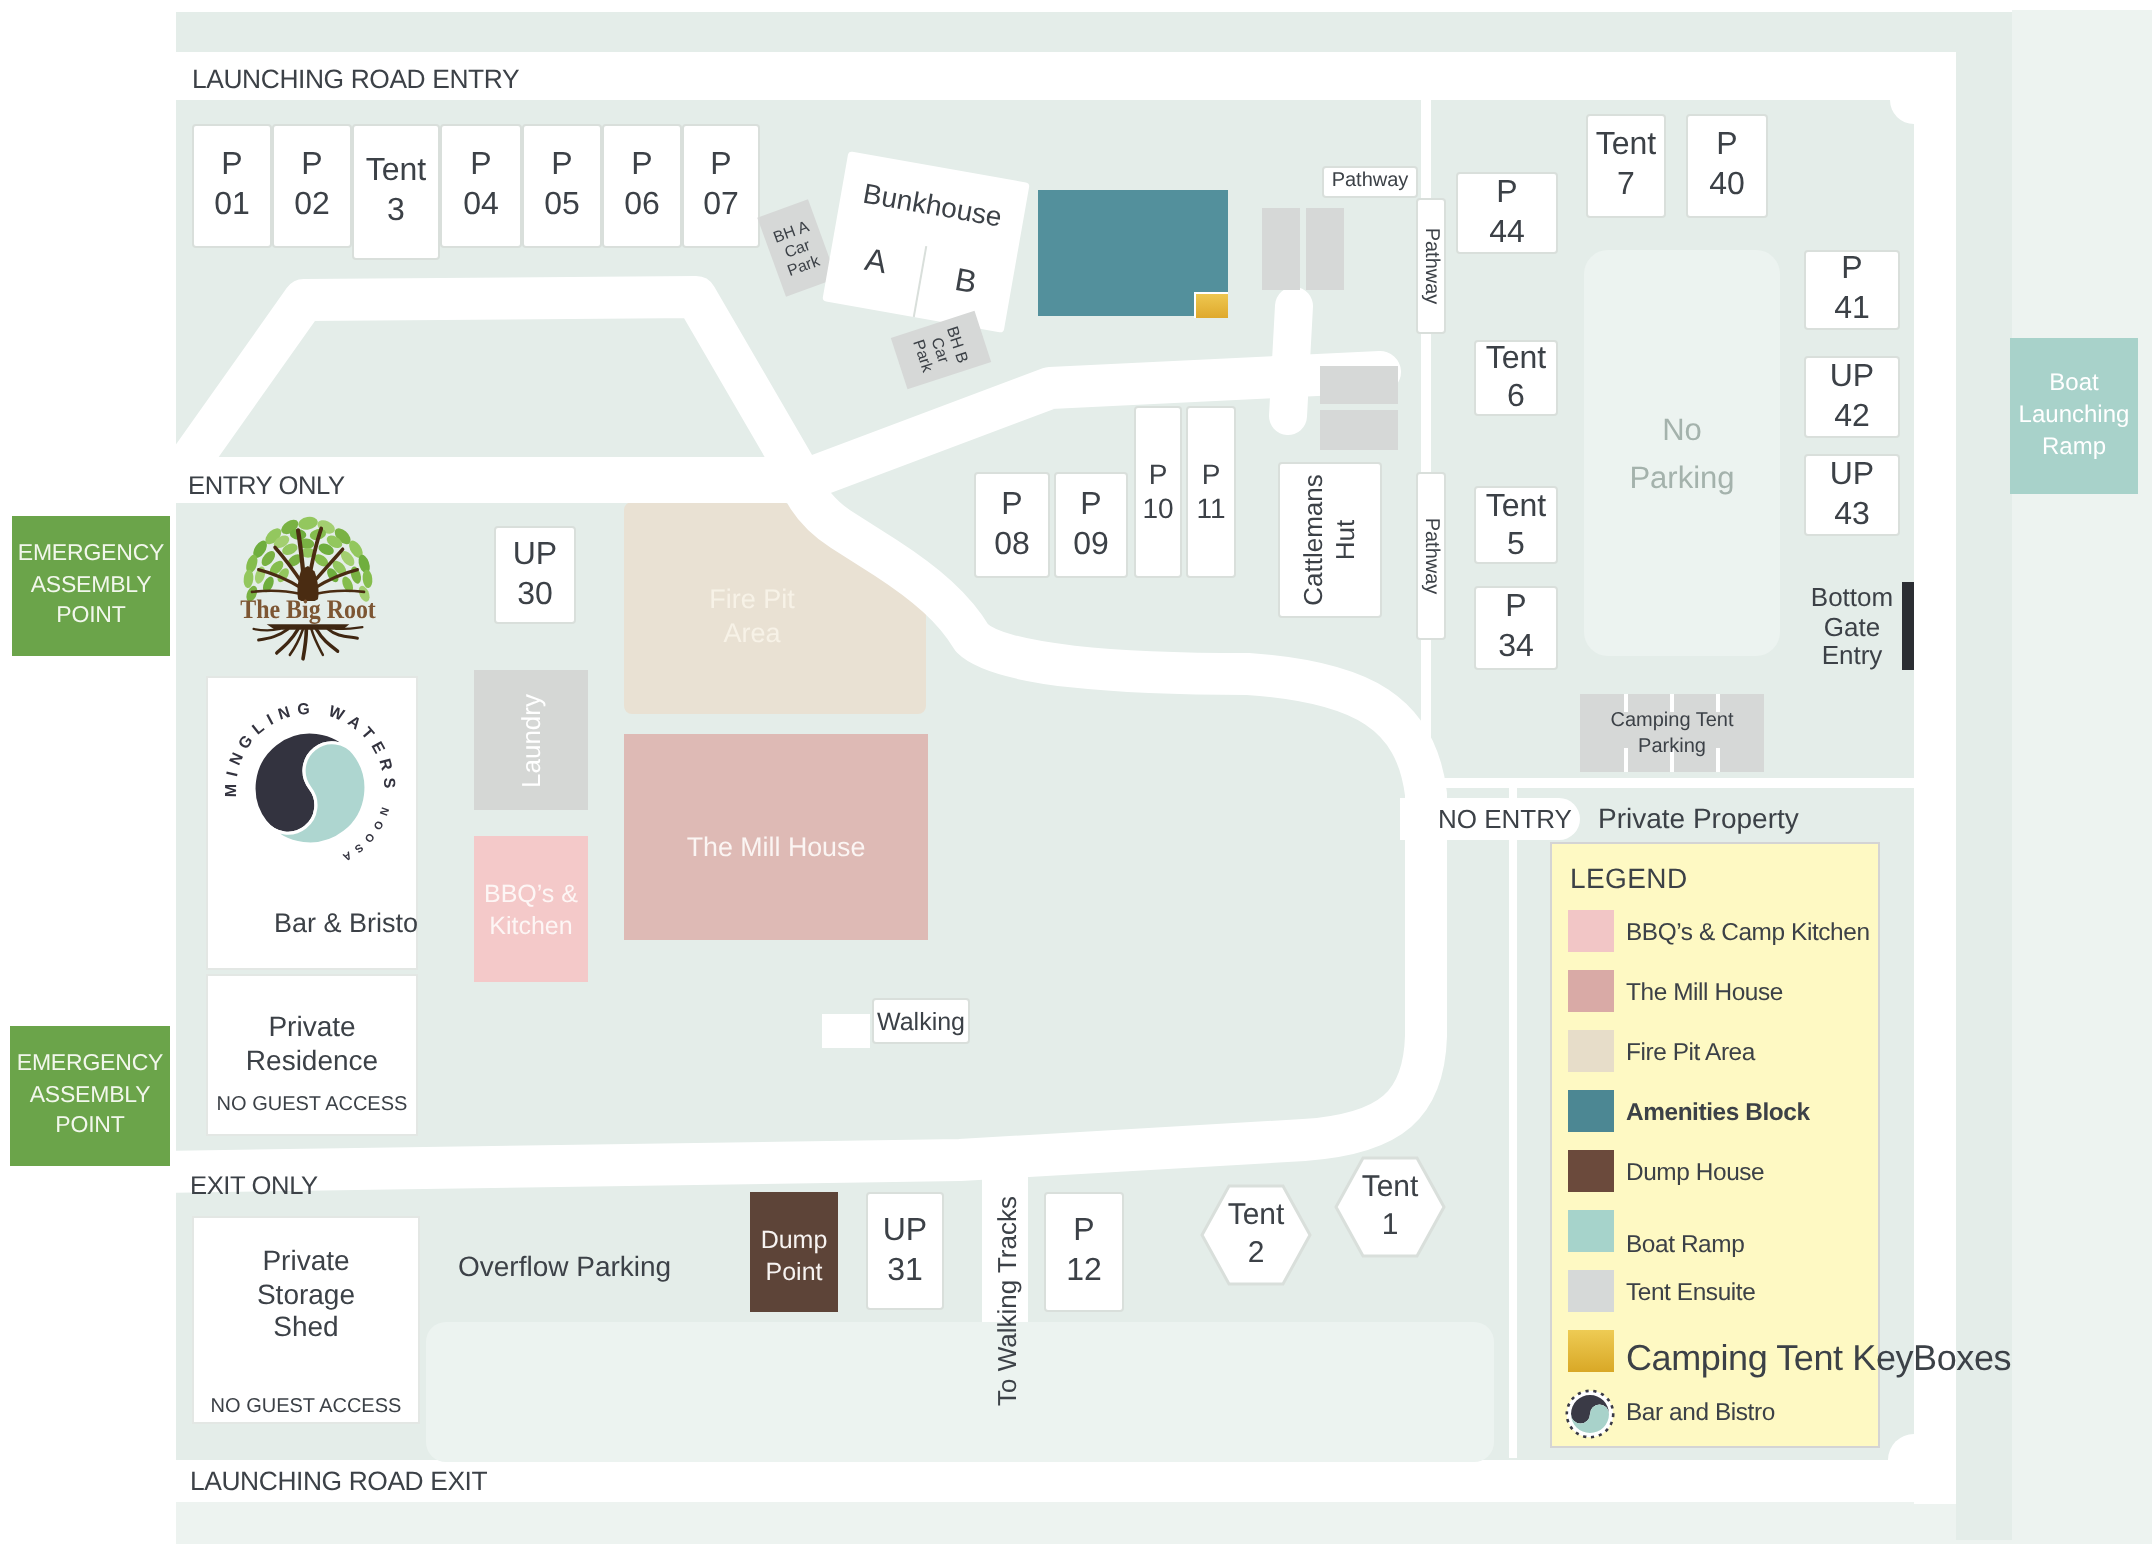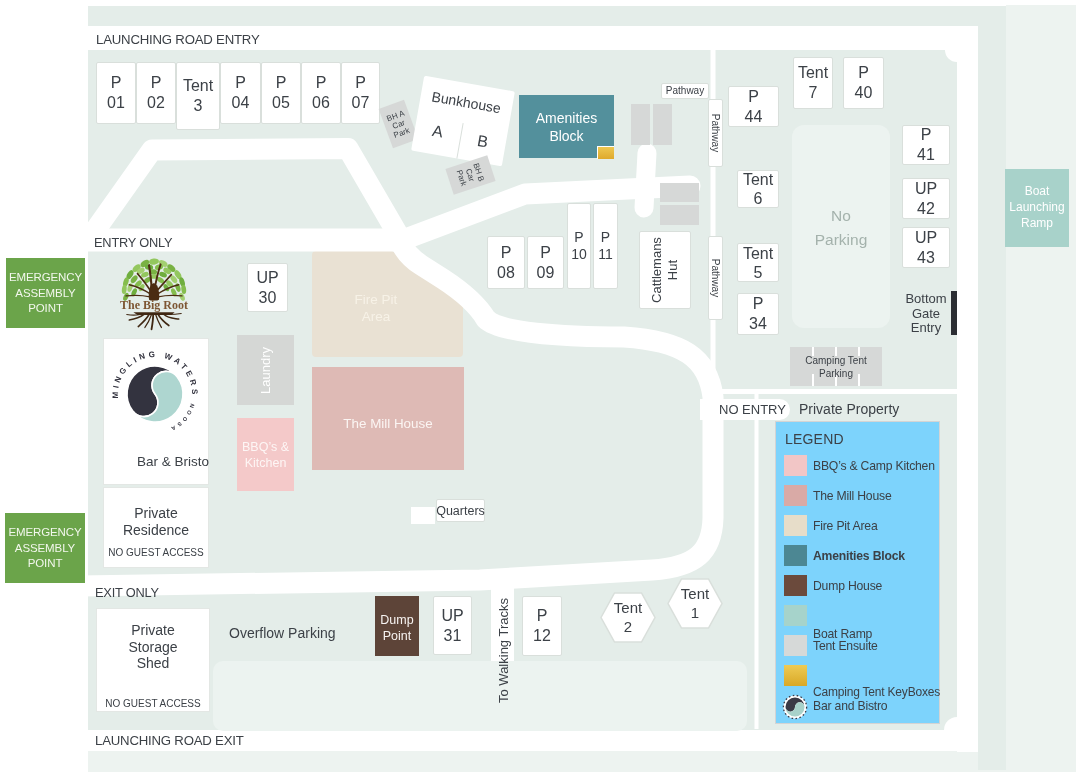--- a/index.html
+++ b/index.html
@@ -78,21 +78,20 @@
 
   <div class="abs" style="left:237px;top:418px;width:57px;height:73px;background:#f4c9c9;"></div>
   <div class="lbl" style="left:237px;top:440px;width:57px;text-align:center;color:#fdf6f5;font-size:12.5px;line-height:15.5px;">BBQ’s &amp;<br>Kitchen</div>
 
   <div class="abs" style="left:237px;top:335px;width:57px;height:70px;background:#d5d7d5;"></div>
   <div class="lbl" style="left:237px;top:335px;width:57px;height:71px;display:flex;align-items:center;justify-content:center;">
       <span style="transform:rotate(-90deg);color:#ffffff;font-size:13px;white-space:nowrap;">Laundry</span>
     </div>
 
   <div class="abs" style="left:519px;top:95px;width:95px;height:63px;background:#53909c;"></div>
-  <div class="lbl" style="left:519px;top:109px;width:95px;text-align:center;color:#ffffff;font-size:14px;line-height:18px;">Amenities<br>Block</div>
 
   <div class="abs" style="left:597px;top:146px;width:16px;height:12px;background:linear-gradient(#eec750,#dfa92c);border:1px solid #fff;border-right:none;border-bottom:none;"></div>
 
   <div class="abs" style="left:1005px;top:169px;width:64px;height:78px;background:#a8d2ca;"></div>
   <div class="lbl" style="left:1005px;top:183px;width:64px;text-align:center;color:#ffffff;font-size:12px;line-height:16px;">Boat<br>Launching<br>Ramp</div>
 
   <div class="abs" style="left:375px;top:596px;width:44px;height:60px;background:#5d4438;"></div>
   <div class="lbl" style="left:375px;top:613px;width:44px;text-align:center;color:#f7f3f1;font-size:12.5px;line-height:15.5px;">Dump<br>Point</div>
 
   <div class="abs" style="left:6px;top:258px;width:79px;height:70px;background:#6ba44a;"></div>
@@ -266,21 +265,21 @@
     </g>
   </svg>
 
   <div class="abs" style="left:103px;top:487px;width:106px;height:81px;background:#ffffff;border:1px solid #e3e7e4;box-sizing:border-box;"></div>
   <div class="lbl" style="left:103px;top:505px;width:106px;text-align:center;font-size:14px;line-height:17px;">Private<br>Residence</div>
   <div class="lbl" style="left:103px;top:547px;width:106px;text-align:center;font-size:10px;">NO GUEST ACCESS</div>
 
 
   <div class="abs" style="left:411px;top:507px;width:24px;height:17px;background:#ffffff;"></div>
 
-  <div class="box" style="left:436px;top:499px;width:49px;height:23px;font-size:12.5px;">Quarters</div>
+  <div class="box" style="left:436px;top:499px;width:49px;height:23px;font-size:12.5px;">Walking</div>
 
   <div class="abs" style="left:96px;top:608px;width:114px;height:104px;background:#ffffff;border:1px solid #e3e7e4;box-sizing:border-box;"></div>
   <div class="lbl" style="left:96px;top:622px;width:114px;text-align:center;font-size:14px;line-height:16.6px;">Private<br>Storage<br>Shed</div>
   <div class="lbl" style="left:96px;top:698px;width:114px;text-align:center;font-size:10px;">NO GUEST ACCESS</div>
 
   <div class="lbl" style="left:229px;top:626px;font-size:14px;line-height:14px;">Overflow Parking</div>
 
   <div class="box" style="left:433px;top:596px;width:39px;height:59px;line-height:20px;">UP<br>31</div>
 
   <div class="box" style="left:522px;top:596px;width:40px;height:60px;line-height:20px;">P<br>12</div>
@@ -305,47 +304,47 @@
   <div class="lbl" style="left:799px;top:402px;font-size:14px;line-height:15px;">Private Property</div>
 
   <div class="lbl" style="left:96px;top:33px;font-size:13.2px;line-height:13px;letter-spacing:-0.2px;">LAUNCHING ROAD ENTRY</div>
 
   <div class="lbl" style="left:94px;top:236px;font-size:12.8px;line-height:13px;letter-spacing:-0.2px;">ENTRY ONLY</div>
 
   <div class="lbl" style="left:95px;top:586px;font-size:12.8px;line-height:13px;letter-spacing:-0.2px;">EXIT ONLY</div>
 
   <div class="lbl" style="left:95px;top:734px;font-size:13.2px;line-height:13px;letter-spacing:-0.2px;">LAUNCHING ROAD EXIT</div>
 
-  <div class="abs" style="left:775px;top:421px;width:165px;height:303px;background:#7dd3fc;border:1px solid #d4d4d4;box-sizing:border-box;">
+  <div class="abs" style="left:775px;top:421px;width:165px;height:303px;background:#fef9c3;border:1px solid #d4d4d4;box-sizing:border-box;">
 
     <div style="position:absolute;left:9px;top:9px;font-size:14px;letter-spacing:0.2px;">LEGEND</div>
 
     <div style="position:absolute;left:8px;top:33px;width:23px;height:21px;background:#f2c6c6;"></div>
     <div style="position:absolute;left:37px;top:37px;font-size:12.2px;letter-spacing:-0.2px;white-space:nowrap;">BBQ’s &amp; Camp Kitchen</div>
 
     <div style="position:absolute;left:8px;top:63px;width:23px;height:21px;background:#d9aaa6;"></div>
     <div style="position:absolute;left:37px;top:67px;font-size:12.2px;letter-spacing:-0.2px;white-space:nowrap;">The Mill House</div>
 
     <div style="position:absolute;left:8px;top:93px;width:23px;height:21px;background:#e7ddc9;"></div>
     <div style="position:absolute;left:37px;top:97px;font-size:12.2px;letter-spacing:-0.2px;white-space:nowrap;">Fire Pit Area</div>
 
     <div style="position:absolute;left:8px;top:123px;width:23px;height:21px;background:#4c8793;"></div>
     <div style="position:absolute;left:37px;top:127px;font-size:12.2px;letter-spacing:-0.2px;white-space:nowrap;font-weight:bold;">Amenities Block</div>
 
     <div style="position:absolute;left:8px;top:153px;width:23px;height:21px;background:#6b4a3c;"></div>
     <div style="position:absolute;left:37px;top:157px;font-size:12.2px;letter-spacing:-0.2px;white-space:nowrap;">Dump House</div>
 
     <div style="position:absolute;left:8px;top:183px;width:23px;height:21px;background:#a6d3cb;"></div>
-    <div style="position:absolute;left:37px;top:205px;font-size:12.2px;letter-spacing:-0.2px;white-space:nowrap;">Boat Ramp</div>
+    <div style="position:absolute;left:37px;top:193px;font-size:12.2px;letter-spacing:-0.2px;white-space:nowrap;">Boat Ramp</div>
 
     <div style="position:absolute;left:8px;top:213px;width:23px;height:21px;background:#d6d9d8;"></div>
     <div style="position:absolute;left:37px;top:217px;font-size:12.2px;letter-spacing:-0.2px;white-space:nowrap;">Tent Ensuite</div>
 
     <div style="position:absolute;left:8px;top:243px;width:23px;height:21px;background:linear-gradient(#eecb54,#d9a826);"></div>
-    <div style="position:absolute;left:37px;top:247px;font-size:12px;letter-spacing:-0.2px;white-space:nowrap;margin-top:16px;">Camping Tent KeyBoxes</div>
+    <div style="position:absolute;left:37px;top:247px;font-size:18px;letter-spacing:-0.2px;white-space:nowrap;">Camping Tent KeyBoxes</div>
 
     <svg style="position:absolute;left:6px;top:272px;" width="26" height="26" viewBox="0 0 26 26">
       <circle cx="13" cy="13" r="11.6" fill="#ffffff" stroke="#3a3a46" stroke-width="1.3" stroke-dasharray="1.6 2.4"></circle>
       <path d="M 13,3.5 A 9.5,9.5 0 0 0 3.5,13 A 4.75,4.75 0 0 0 13,13 A 4.75,4.75 0 0 1 22.5,13 A 9.5,9.5 0 0 0 13,3.5 Z" fill="#3a3a46"></path>
       <path d="M 13,22.5 A 9.5,9.5 0 0 0 22.5,13 A 4.75,4.75 0 0 0 13,13 A 4.75,4.75 0 0 1 3.5,13 A 9.5,9.5 0 0 0 13,22.5 Z" fill="#a8d2ca"></path>
     </svg>
     <div style="position:absolute;left:37px;top:277px;font-size:12.2px;letter-spacing:-0.2px;white-space:nowrap;">Bar and Bistro</div>
   </div>
 
 </div>

